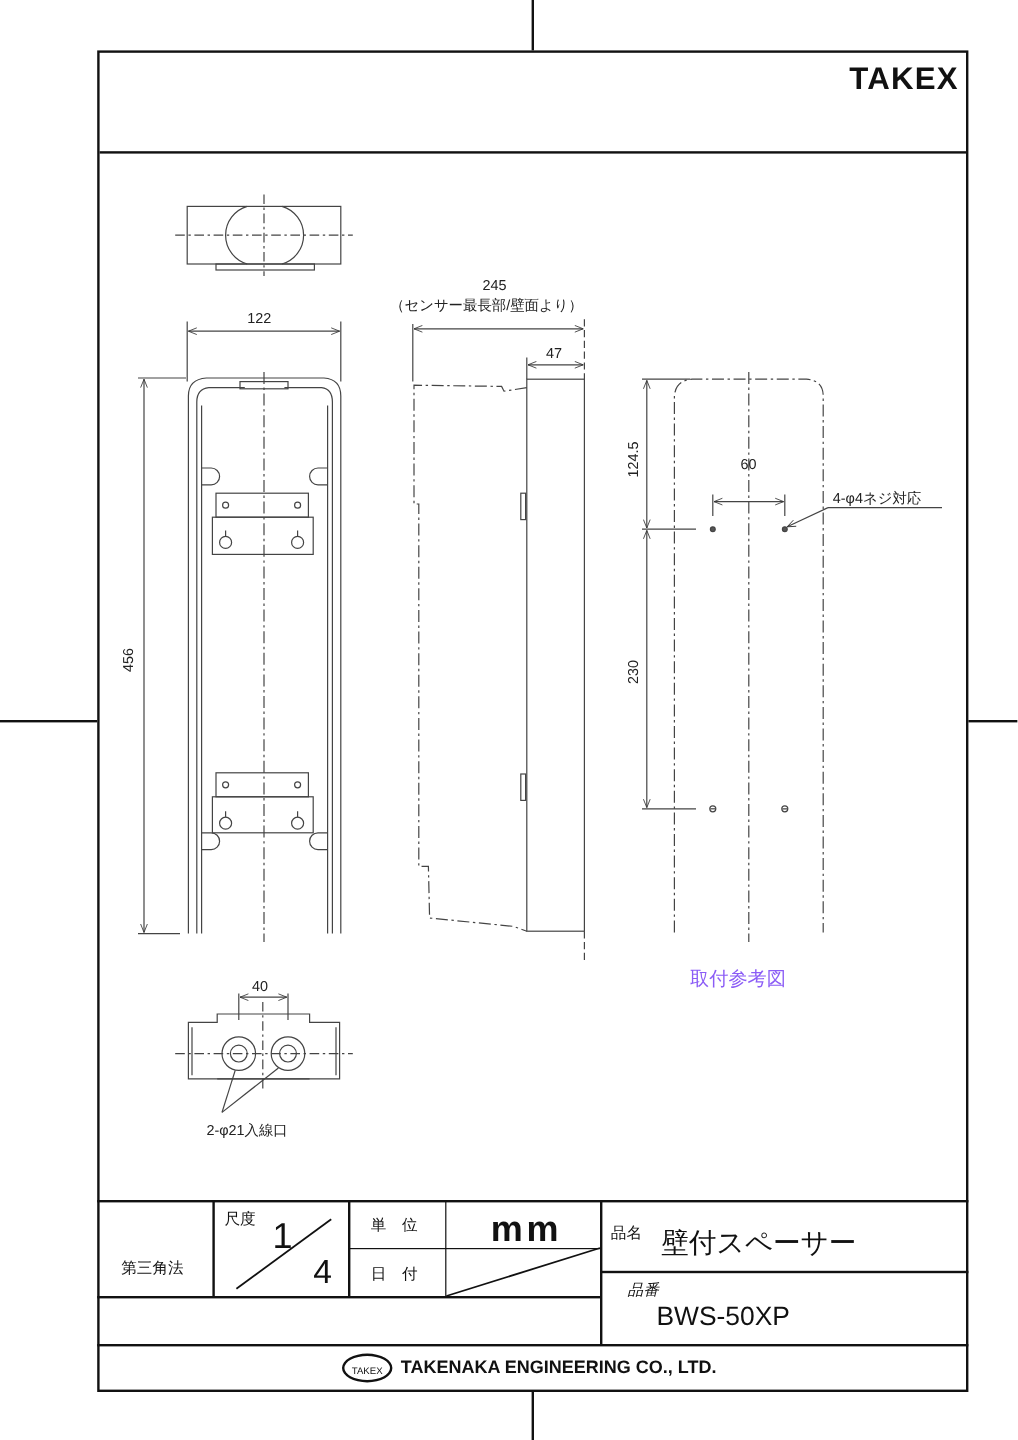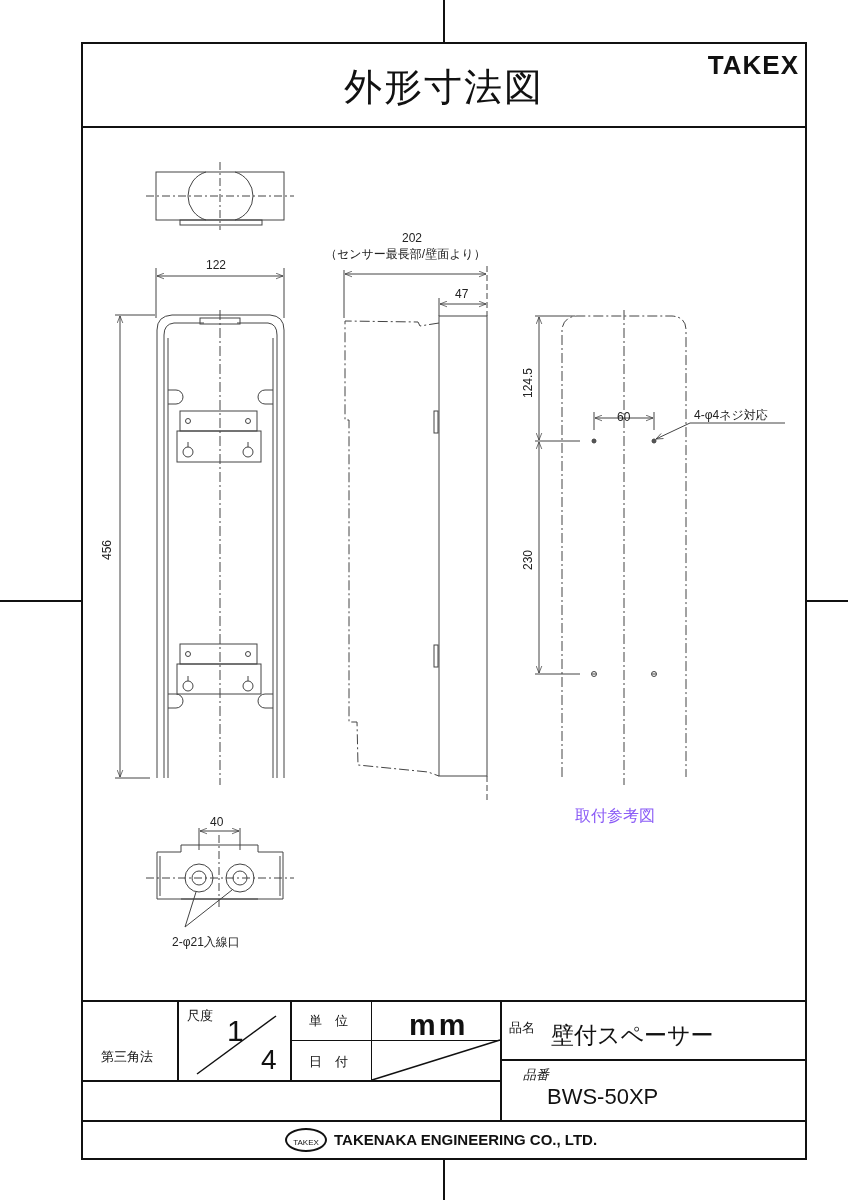--- a/index.html
+++ b/index.html
@@ -16,21 +16,20 @@
 </head>
 <body>
 
 <div class="abs" style="left:443px;top:0;width:2px;height:42px;background:#111;"></div>
 <div class="abs" style="left:443px;top:1160px;width:2px;height:40px;background:#111;"></div>
 <div class="abs" style="left:0;top:600px;width:81px;height:2px;background:#111;"></div>
 <div class="abs" style="left:807px;top:600px;width:41px;height:2px;background:#111;"></div>
 
 <div class="sheet">
   <div class="title-row">
-    <div class="title-text">外形寸法図</div>
     <div class="brand">TAKEX</div>
   </div>
 </div>
 
 <svg class="drawing" width="848" height="1200" viewBox="0 0 848 1200">
   <defs>
     <marker id="arr" viewBox="0 0 10 10" refX="10" refY="5" markerWidth="9" markerHeight="7" orient="auto-start-reverse">
       <path d="M0,1 L10,5 L0,9" fill="none" stroke="#333" stroke-width="1"></path>
     </marker>
   </defs>
@@ -142,25 +141,25 @@
       <line x1="200" y1="831" x2="239" y2="831" marker-start="url(#arr)" marker-end="url(#arr)"></line>
 
       <line x1="185" y1="927" x2="196" y2="892"></line>
       <line x1="185" y1="927" x2="232" y2="890"></line>
     </g>
   </g>
 </svg>
 
 <div class="lbl" style="left:206px;top:258px;">122</div>
 <div class="lbl" style="left:100px;top:548px;transform:rotate(-90deg);transform-origin:left top;top:560px;">456</div>
-<div class="lbl" style="left:402px;top:231px;">202</div>
+<div class="lbl" style="left:402px;top:231px;">245</div>
 <div class="lbl" style="left:325px;top:246px;">（センサー最長部/壁面より）</div>
 <div class="lbl" style="left:455px;top:287px;">47</div>
 <div class="lbl" style="left:521px;top:398px;transform:rotate(-90deg);transform-origin:left top;">124.5</div>
-<div class="lbl" style="left:617px;top:410px;">60</div>
+<div class="lbl" style="left:617px;top:380px;">60</div>
 <div class="lbl" style="left:694px;top:407px;">4-φ4ネジ対応</div>
 <div class="lbl" style="left:521px;top:570px;transform:rotate(-90deg);transform-origin:left top;">230</div>
 <div class="lbl" style="left:575px;top:806px;font-size:16px;color:#8b5cf6;">取付参考図</div>
 <div class="lbl" style="left:210px;top:815px;">40</div>
 <div class="lbl" style="left:172px;top:934px;">2-φ21入線口</div>
 
 <div class="abs" style="left:81px;top:1000px;width:726px;height:160px;">
 
   <div class="abs" style="left:0;top:0;width:726px;height:2px;background:#111;"></div>
   <div class="abs" style="left:0;top:80px;width:419px;height:2px;background:#111;"></div>

